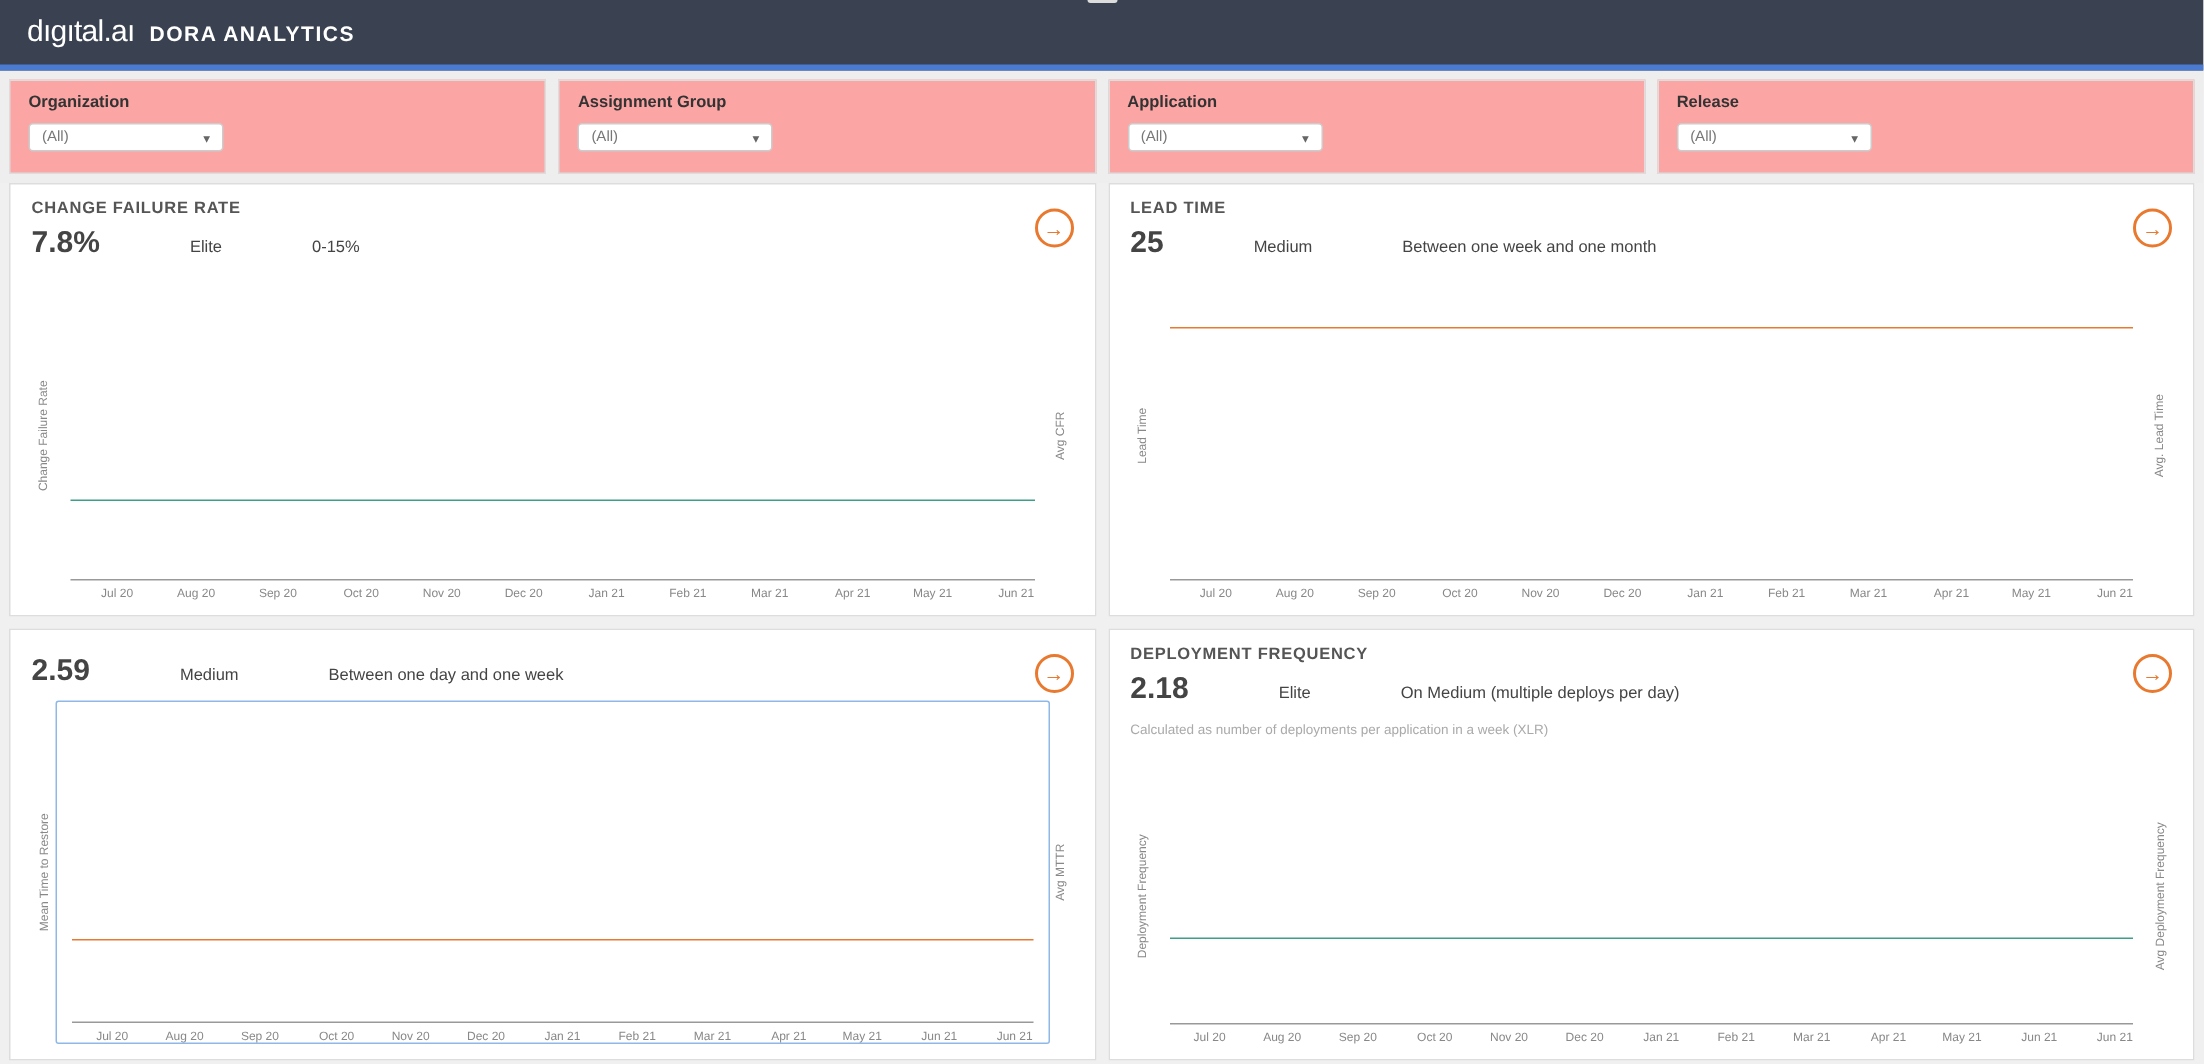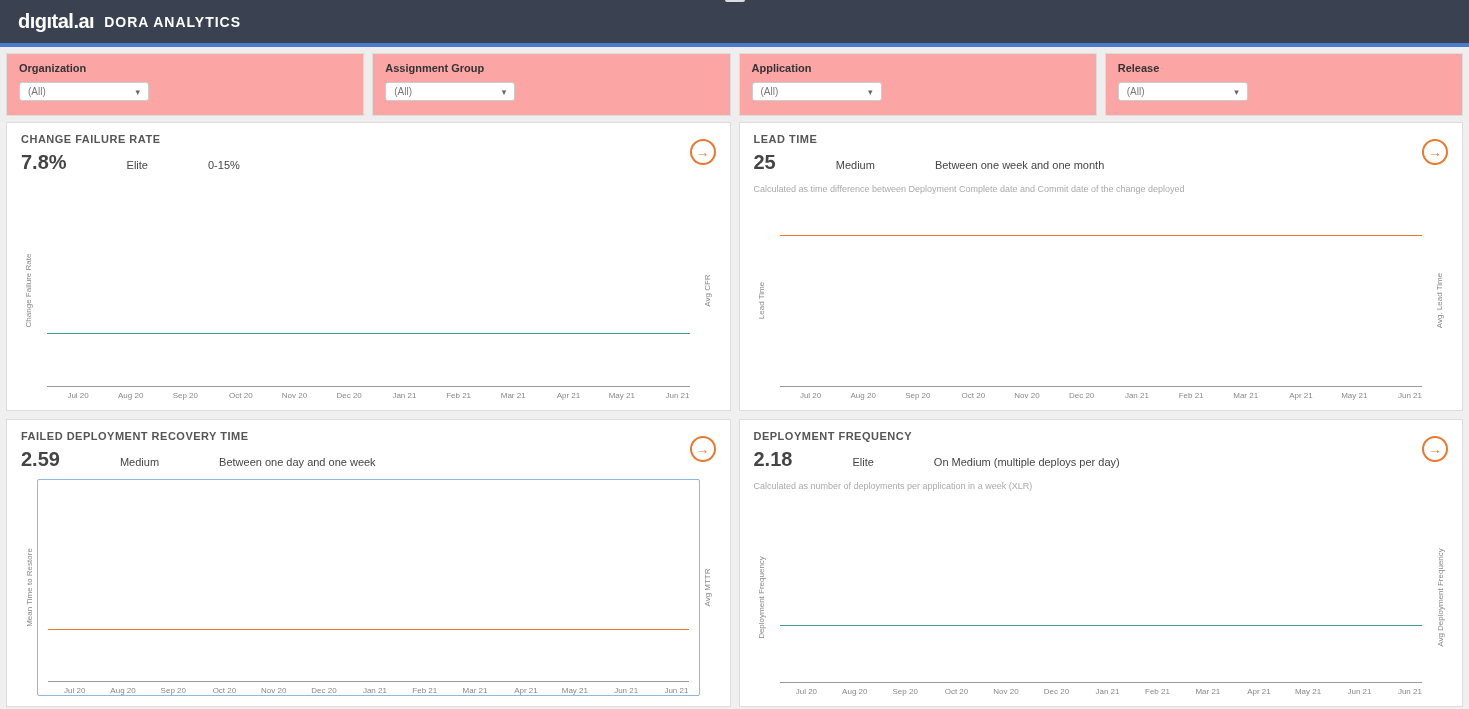--- a/index.html
+++ b/index.html
@@ -15,21 +15,21 @@
   .header {
     background: #3a4251;
     color: #fff;
     padding: 10px 18px;
     display: flex;
     align-items: center;
     gap: 10px;
     position: relative;
     border-bottom: 4px solid #4a7bd0;
   }
-  .header .logo { font-size: 20px; font-weight: bold; letter-spacing: -0.5px; }
+  .header .logo { font-size: 20px; font-weight: normal; letter-spacing: -0.5px; }
   .header .logo .dot { color: #fff; }
   .header .title { font-size: 14px; font-weight: bold; letter-spacing: 1px; }
   .header .topbadge {
     position: absolute;
     top: 0; left: 50%; transform: translateX(-50%);
     background: #dcdcdc;
     color: #666;
     font-size: 8px;
     padding: 1px 10px;
     border-radius: 0 0 3px 3px;
@@ -290,21 +290,20 @@
   <div class="card">
     <div class="card-title">LEAD TIME</div>
     <div class="card-metrics">
       <span class="metric-value">25</span>
       <span class="metric-cls">Medium</span>
       <span class="metric-range">Between one week and one month</span>
     </div>
     <div class="arrow-btn">
       <span>→</span>
     </div>
-    <div class="card-desc">Calculated as time difference between Deployment Complete date and Commit date of the change deployed</div>
     <div class="chart-wrap">
       <div class="yaxis-left">
           <span>Lead Time</span>
         </div>
       <div class="chart-body">
           <div class="bars">
             <div class="avg-line" style="bottom: 83.3333%; color: rgb(232, 121, 47);"></div>
             <div class="bar">
               <div class="bar-inner" style="height: 86.6667%; background: rgb(239, 164, 101);"></div>
             </div>
@@ -357,21 +356,20 @@
             <div class="xl">Jun 21</div>
           </div>
         </div>
       <div class="yaxis-right">
           <span>Avg. Lead Time</span>
         </div>
     </div>
   </div>
 
   <div class="card">
-    <div class="card-title">FAILED DEPLOYMENT RECOVERY TIME</div>
     <div class="card-metrics">
       <span class="metric-value">2.59</span>
       <span class="metric-cls">Medium</span>
       <span class="metric-range">Between one day and one week</span>
     </div>
     <div class="arrow-btn">
       <span>→</span>
     </div>
     <div class="chart-wrap">
       <div class="yaxis-left">

